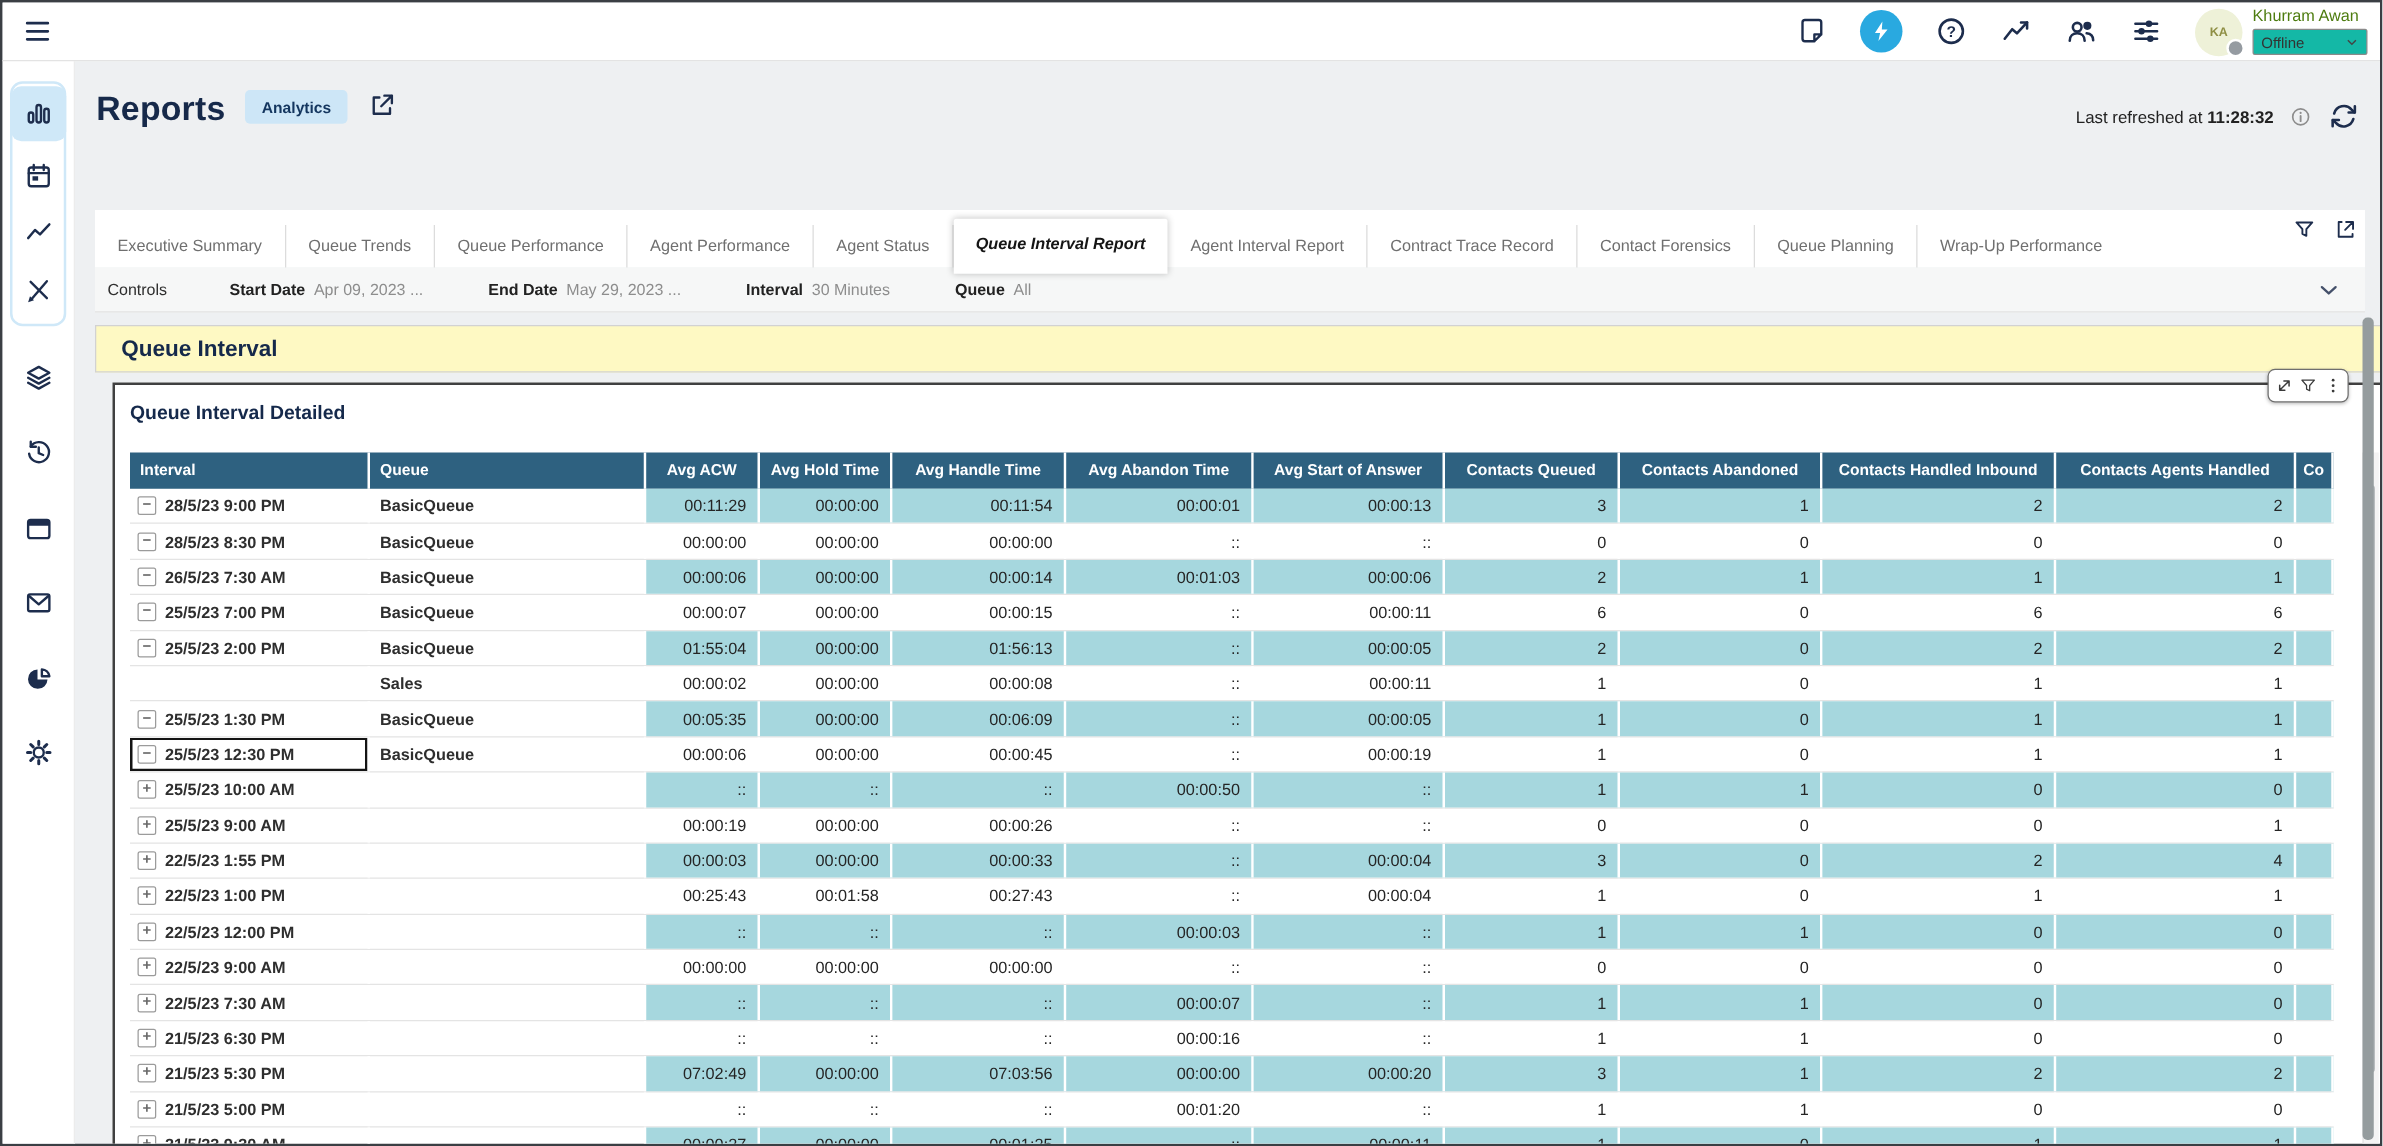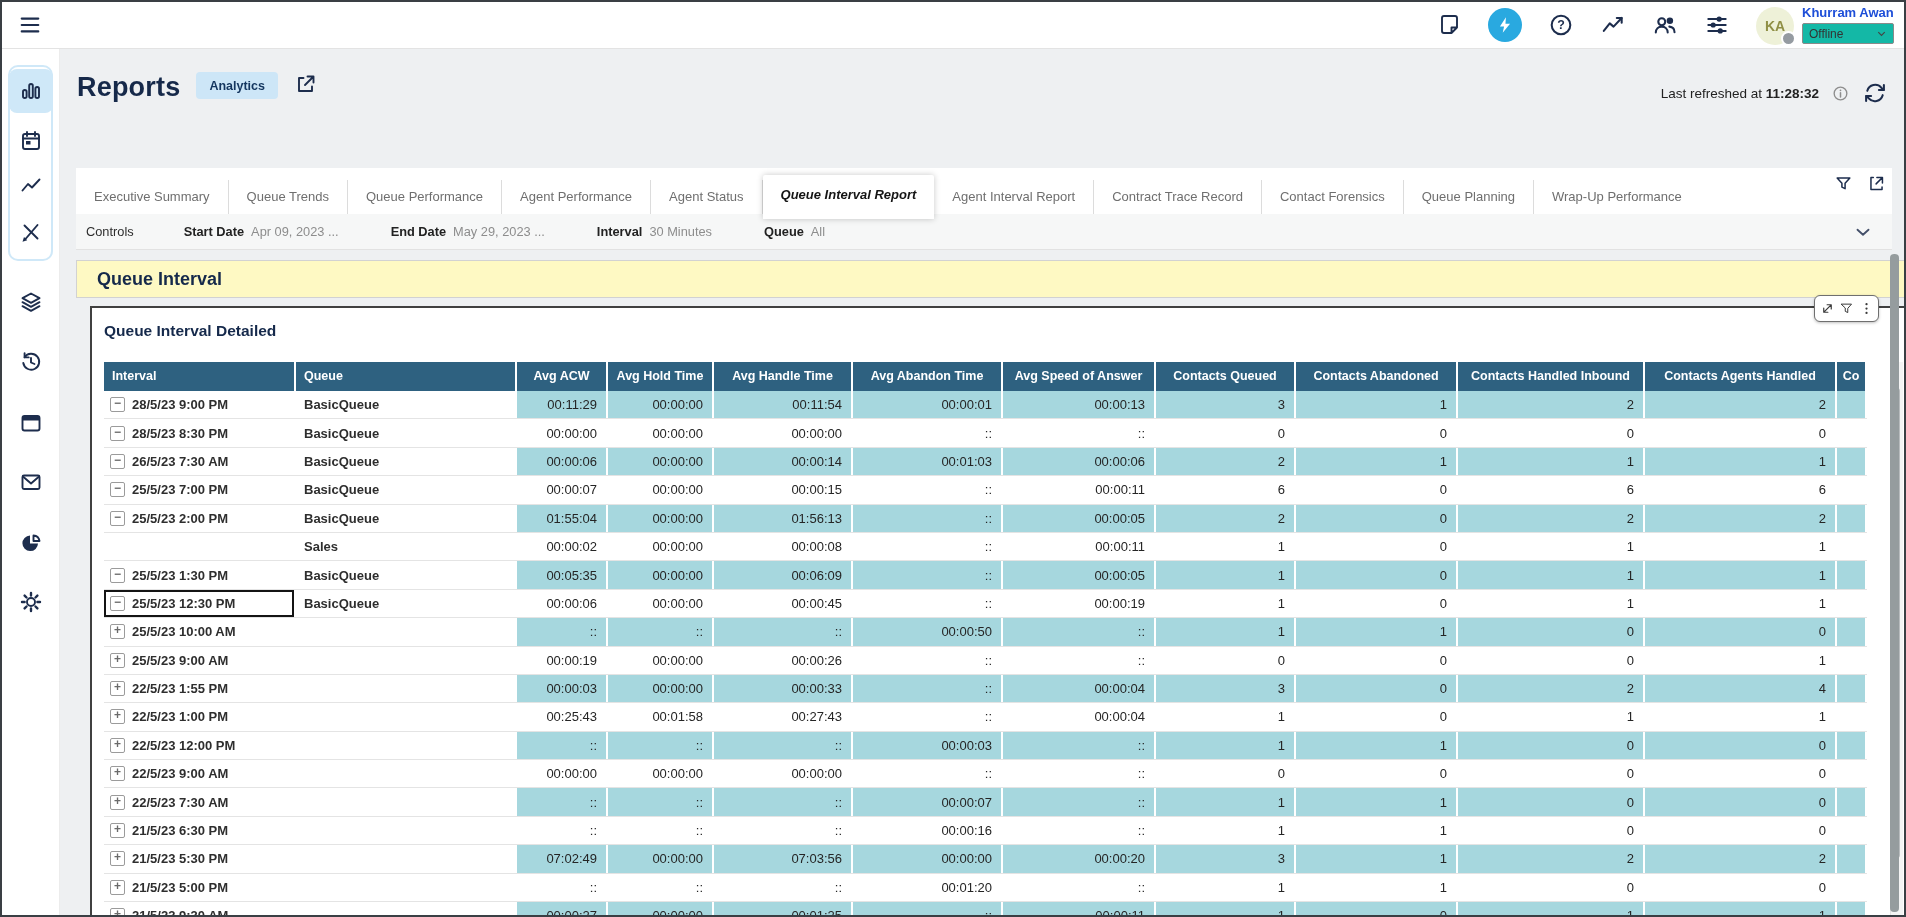--- a/index.html
+++ b/index.html
@@ -6,24 +6,24 @@
   .frame{position:relative;width:1906px;height:917px;box-sizing:border-box;border:2px solid #3a3f44;
          background:#eef0f2;font-family:"Liberation Sans",sans-serif;overflow:hidden;}
   
   .topbar{position:absolute;left:0;top:0;right:0;height:46px;background:#fff;border-bottom:1px solid #e3e3e3;z-index:6;}
   .hamburger{position:absolute;left:16px;top:12px;width:24px;height:22px;cursor:pointer;}
   .tb-right{position:absolute;right:10px;top:0;height:46px;display:flex;align-items:center;gap:26px;}
   .tic{stroke:#1d2d4d;fill:none;stroke-width:1.9;stroke-linecap:round;stroke-linejoin:round;}
   .bolt-circle{width:34px;height:34px;border-radius:50%;background:#29a9e0;display:flex;align-items:center;justify-content:center;}
   .user-block{display:flex;align-items:flex-start;gap:8px;}
   .avatar-wrap{position:relative;width:38px;height:38px;margin-top:2px;}
-  .avatar{width:38px;height:38px;border-radius:50%;background:#eef1d8;color:#8f8f45;font-weight:700;font-size:14px;
+  .avatar{width:38px;height:38px;border-radius:50%;background:#eef1d8;color:#8f8f45;font-weight:700;font-size:10px;
           display:flex;align-items:center;justify-content:center;}
   .status-dot{position:absolute;right:-2px;bottom:-1px;width:11px;height:11px;border-radius:50%;background:#959ba1;border:2px solid #fff;}
-  .user-name{font-size:13px;font-weight:700;color:#1d4ed8;line-height:15px;}
+  .user-name{font-size:13px;font-weight:400;color:#4d7c0f;line-height:15px;}
   .status-select{margin-top:3px;width:92px;height:21px;border:1px solid #8a8a8a;border-radius:2px;background:#14b8a6;
                  font-size:12px;color:#333;display:flex;align-items:center;justify-content:space-between;padding:0 6px;box-sizing:border-box;cursor:pointer;}
   
   .sidebar{position:absolute;left:0;top:46px;bottom:0;width:57px;background:#fff;border-right:1px solid #ececec;z-index:5;}
   .icon-group{position:absolute;left:6px;top:17px;width:45px;height:196px;border:2px solid #cfe8f8;border-radius:10px;box-sizing:border-box;}
   .side-item{position:absolute;left:7px;width:44px;height:44px;display:flex;align-items:center;justify-content:center;border-radius:8px;cursor:pointer;}
   .side-item.active{background:#cfe8f8;}
   
   .page-head{position:absolute;left:75px;top:70px;display:flex;gap:16px;}
   .page-title{font-size:27px;font-weight:800;color:#16294a;letter-spacing:.2px;}
@@ -286,21 +286,21 @@
 
   <div class="card">
     <div class="card-title">Queue Interval Detailed</div>
     <div class="thead">
       <div class="hcell hl">Interval</div>
       <div class="hcell hl">Queue</div>
       <div class="hcell">Avg ACW</div>
       <div class="hcell">Avg Hold Time</div>
       <div class="hcell">Avg Handle Time</div>
       <div class="hcell">Avg Abandon Time</div>
-      <div class="hcell">Avg Speed of Answer</div>
+      <div class="hcell">Avg Start of Answer</div>
       <div class="hcell">Contacts Queued</div>
       <div class="hcell">Contacts Abandoned</div>
       <div class="hcell">Contacts Handled Inbound</div>
       <div class="hcell">Contacts Agents Handled</div>
       <div class="hcell">Co</div>
     </div>
     <div class="tbody">
         <div class="trow shaded">
           <div class="tcell c-interval">
             <div class="expander">−</div>

